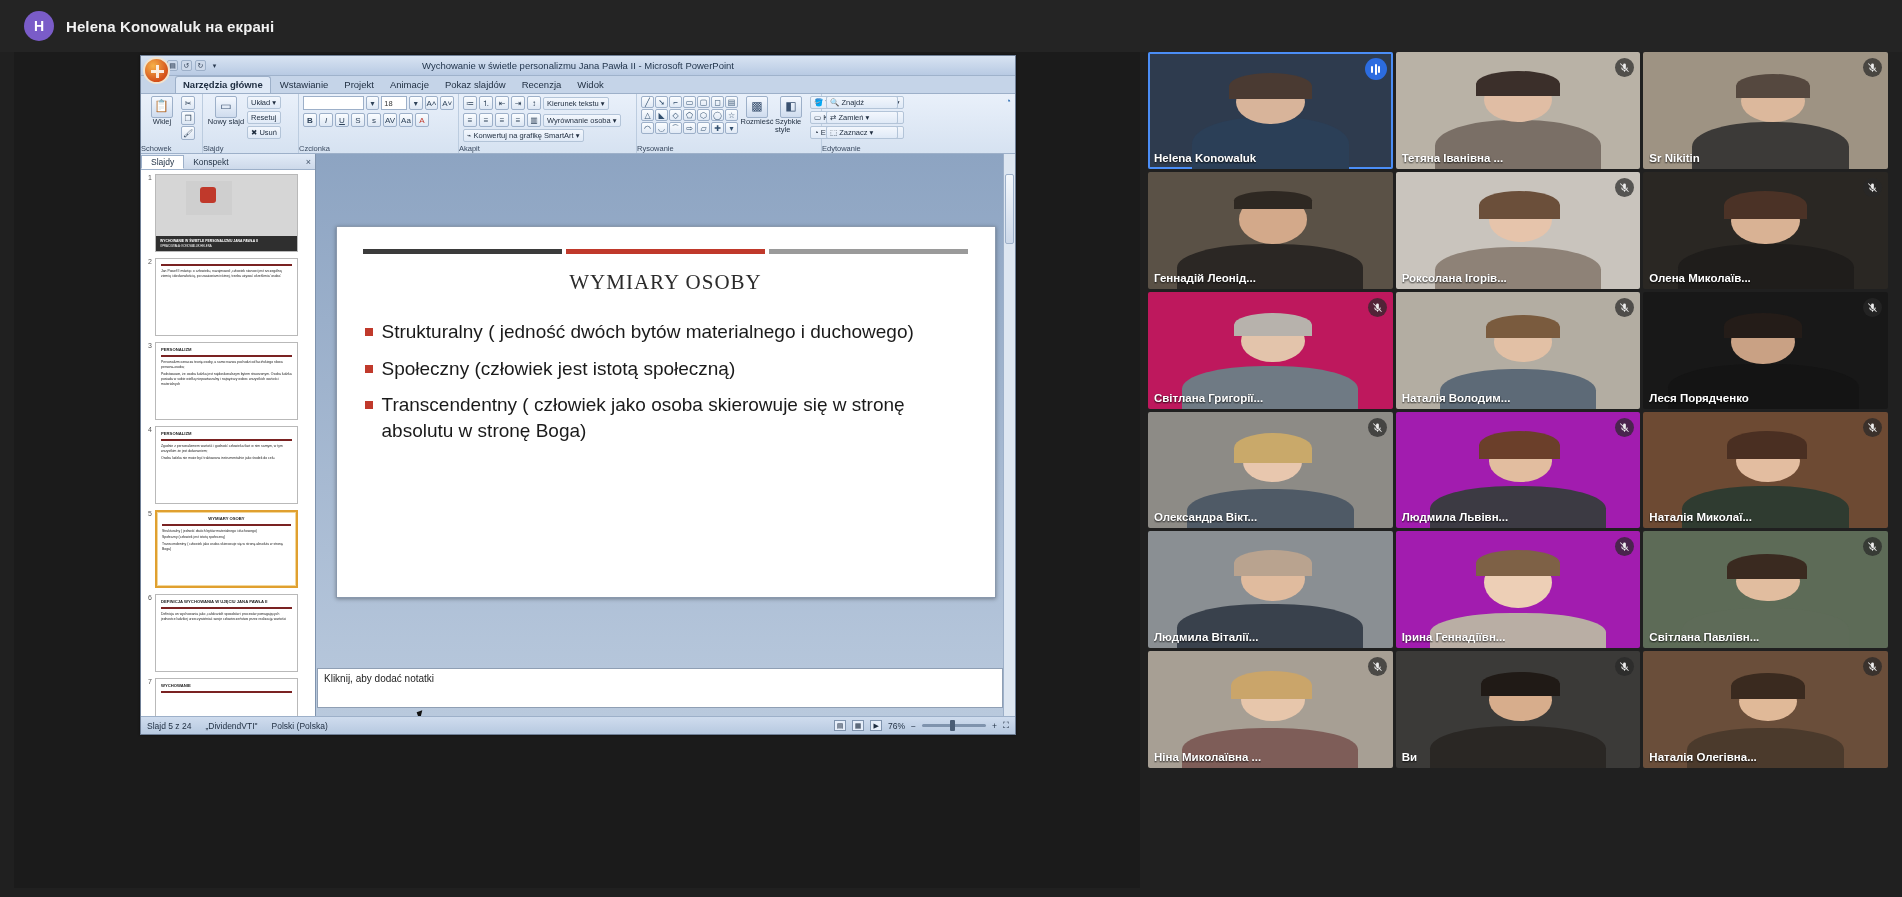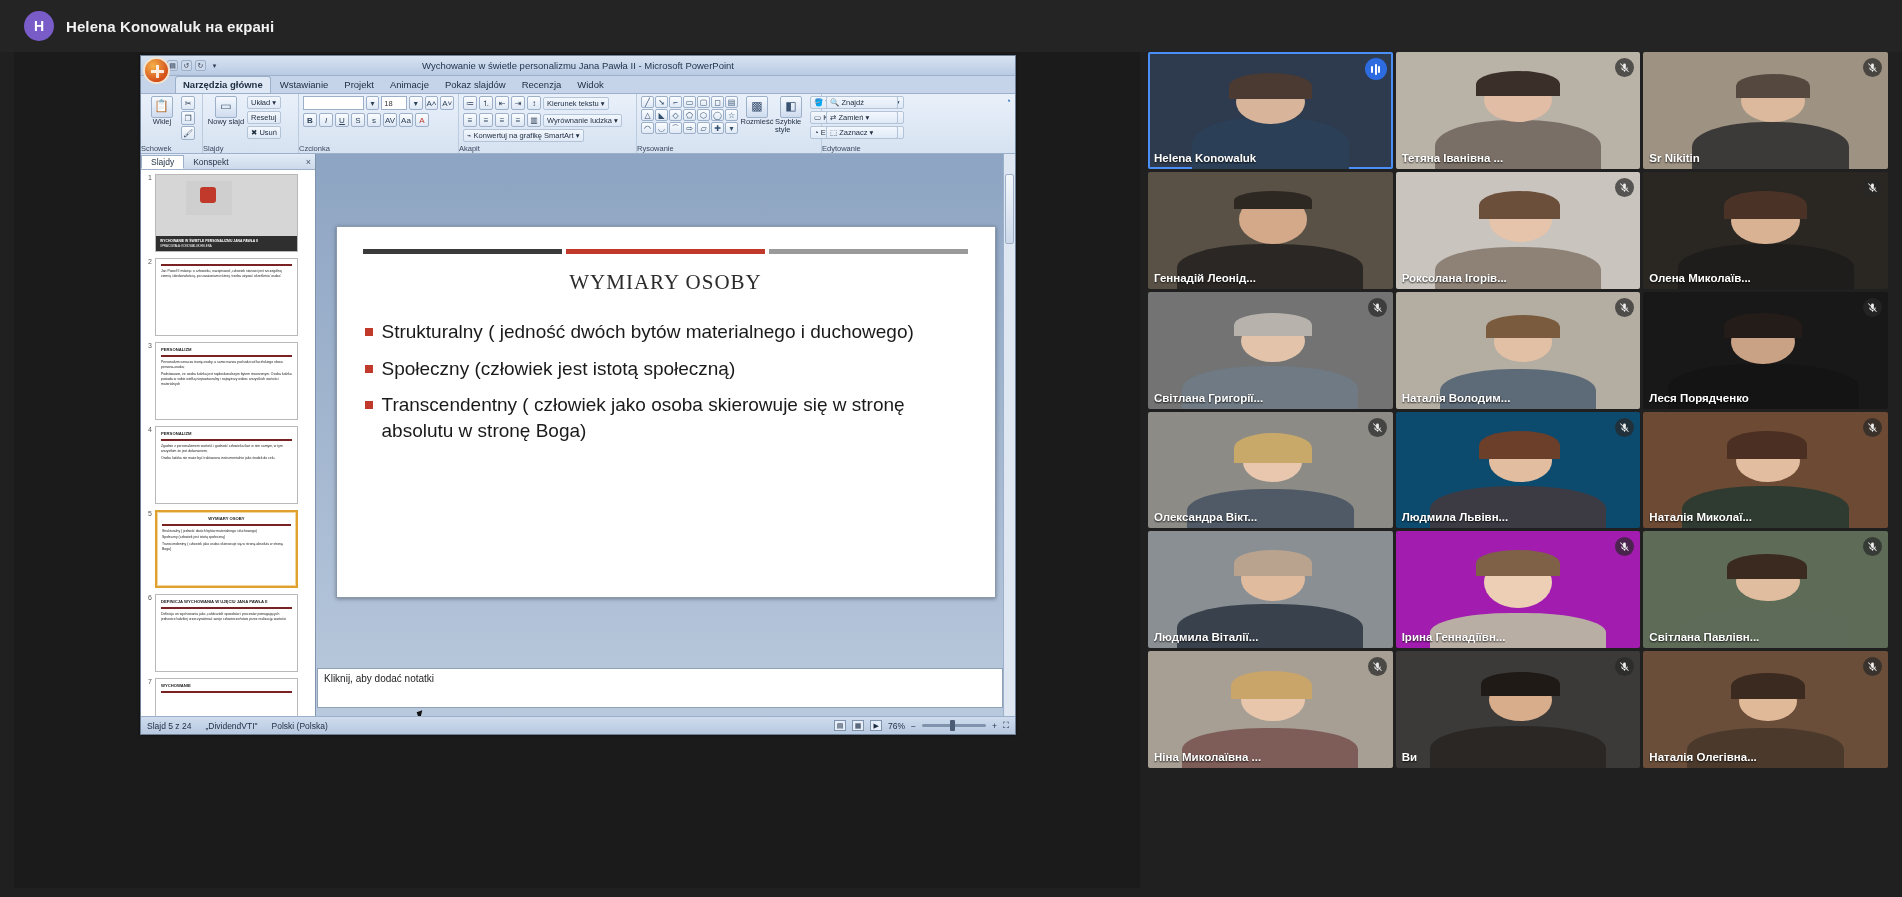--- a/index.html
+++ b/index.html
@@ -395,21 +395,21 @@
             <div class="sq">⇥</div>
             <div class="sq">↕</div>
             <div class="btn"><span>Kierunek tekstu</span> ▾</div>
           </div>
           <div class="rrow">
             <div class="sq">≡</div>
             <div class="sq">≡</div>
             <div class="sq">≡</div>
             <div class="sq">≡</div>
             <div class="sq">▥</div>
-            <div class="btn"><span>Wyrównanie ludzka</span> ▾</div>
+            <div class="btn"><span>Wyrównanie osoba</span> ▾</div>
           </div>
           <div class="rrow" style="margin-top:2px;">
             <div class="btn">⌁ <span>Konwertuj na grafikę SmartArt</span> ▾</div>
           </div>
           <div class="rgroup-label">Akapit</div>
         </div>
 
         <div class="rgroup" style="width:185px;">
           <div class="rrow" style="align-items:flex-start;gap:4px;">
             <div class="shape-grid">
@@ -674,21 +674,21 @@
         <div class="face" style="left:33%;top:16%;width:34%;height:24%;background:#4b3226;border-radius:50% 50% 0 0;"></div>
       </div>
       <div class="mute">
         <svg viewBox="0 0 24 24">
             <path d="M12 3a3 3 0 0 1 3 3v6a3 3 0 0 1-6 0V6a3 3 0 0 1 3-3zm7 9a7 7 0 0 1-6 6.92V21h-2v-2.08A7 7 0 0 1 5 12h2a5 5 0 0 0 10 0h2zM3.5 2.5l18 18-1.4 1.4-18-18z"></path>
           </svg>
       </div>
       <div class="tile-name">Олена Миколаїв...</div>
     </div>
 
-    <div class="tile" style="background:#737373;">
+    <div class="tile" style="background:#be185d;">
       <div class="person">
         <div class="body" style="left:14%;top:64%;width:72%;height:42%;background:#6f7a84;"></div>
         <div class="face" style="left:38%;top:24%;width:26%;height:36%;background:#e3c4ab;"></div>
         <div class="face" style="left:35%;top:18%;width:32%;height:20%;background:#b7b2ac;border-radius:50% 50% 0 0;"></div>
       </div>
       <div class="mute">
         <svg viewBox="0 0 24 24">
             <path d="M12 3a3 3 0 0 1 3 3v6a3 3 0 0 1-6 0V6a3 3 0 0 1 3-3zm7 9a7 7 0 0 1-6 6.92V21h-2v-2.08A7 7 0 0 1 5 12h2a5 5 0 0 0 10 0h2zM3.5 2.5l18 18-1.4 1.4-18-18z"></path>
           </svg>
       </div>
@@ -730,21 +730,21 @@
         <div class="face" style="left:35%;top:18%;width:32%;height:26%;background:#c9a96a;border-radius:50% 50% 0 0;"></div>
       </div>
       <div class="mute">
         <svg viewBox="0 0 24 24">
             <path d="M12 3a3 3 0 0 1 3 3v6a3 3 0 0 1-6 0V6a3 3 0 0 1 3-3zm7 9a7 7 0 0 1-6 6.92V21h-2v-2.08A7 7 0 0 1 5 12h2a5 5 0 0 0 10 0h2zM3.5 2.5l18 18-1.4 1.4-18-18z"></path>
           </svg>
       </div>
       <div class="tile-name">Олександра Вікт...</div>
     </div>
 
-    <div class="tile" style="background:#0c4a6e;">
+    <div class="tile" style="background:#a21caf;">
       <div class="person">
         <div class="body" style="left:14%;top:64%;width:72%;height:42%;background:#3c3a43;"></div>
         <div class="face" style="left:38%;top:24%;width:26%;height:36%;background:#e2bd9f;"></div>
         <div class="face" style="left:34%;top:17%;width:33%;height:24%;background:#6b3f2a;border-radius:50% 50% 0 0;"></div>
       </div>
       <div class="mute">
         <svg viewBox="0 0 24 24">
             <path d="M12 3a3 3 0 0 1 3 3v6a3 3 0 0 1-6 0V6a3 3 0 0 1 3-3zm7 9a7 7 0 0 1-6 6.92V21h-2v-2.08A7 7 0 0 1 5 12h2a5 5 0 0 0 10 0h2zM3.5 2.5l18 18-1.4 1.4-18-18z"></path>
           </svg>
       </div>

